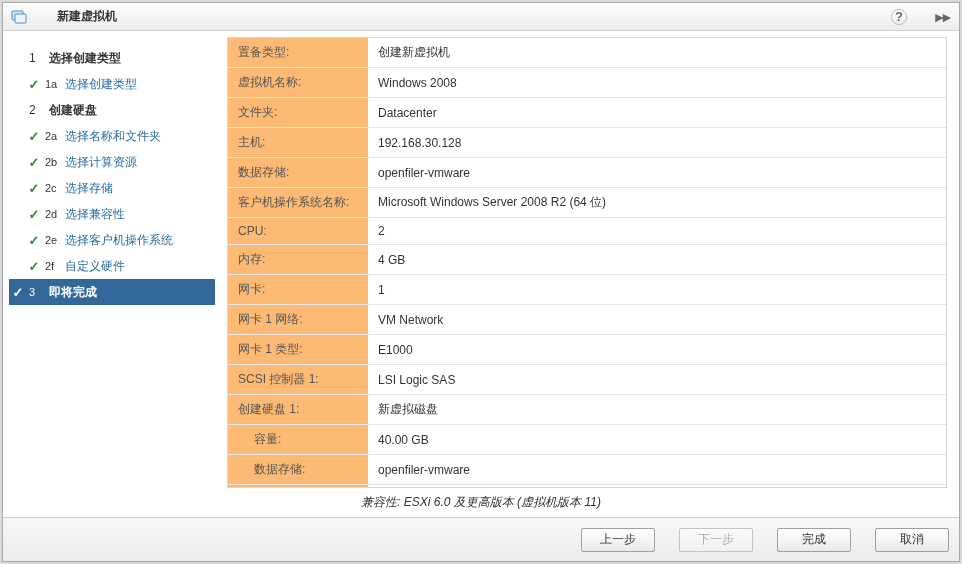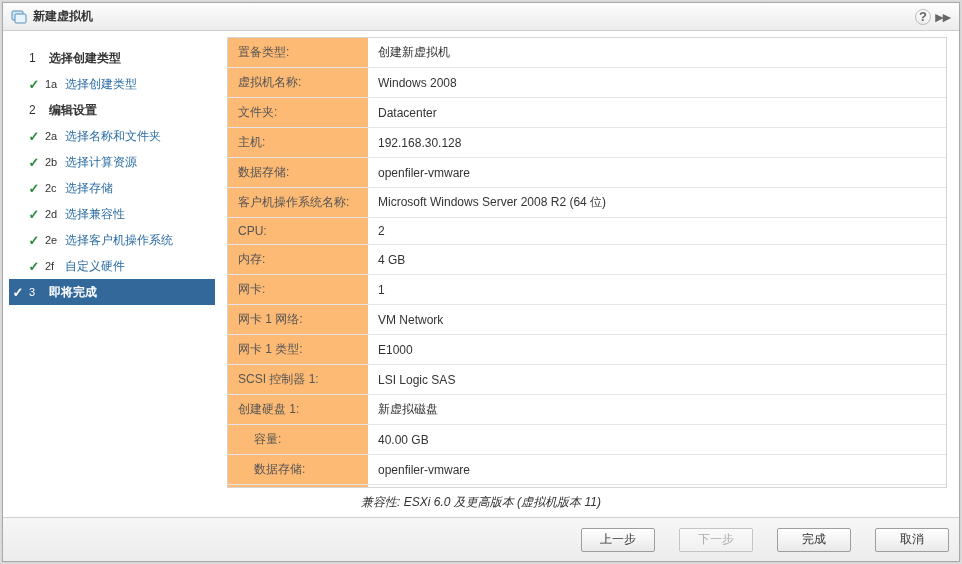--- a/index.html
+++ b/index.html
@@ -23,20 +23,21 @@
     }
     .titlebar {
       height: 28px;
       background: linear-gradient(#fdfdfd,#ececec);
       border-bottom: 1px solid #cfcfcf;
       display: flex;
       align-items: center;
       padding: 0 8px;
       color: #333;
       font-weight: bold;
+      gap: 24px;
     }
     .titlebar .vm-icon {
       width: 16px; height: 16px; margin-right: 6px;
       display:inline-block;
     }
     .titlebar-spacer{flex:1;}
     .help-icon,.arrow-icon{
       width:16px;height:16px;display:inline-flex;align-items:center;justify-content:center;
       color:#666;margin-left:4px;cursor:pointer;font-size:13px;font-weight:bold;
       border:1px solid #bbb;border-radius:50%;
@@ -138,21 +139,21 @@
           <span class="label">选择创建类型</span>
       </div>
       <div class="step-row sub link">
         <span class="chk">✓</span>
           <span class="num">1a</span>
           <span class="label">选择创建类型</span>
       </div>
       <div class="step-row bold">
         <span class="chk"></span>
           <span class="num">2</span>
-          <span class="label">编辑设置</span>
+          <span class="label">创建硬盘</span>
       </div>
       <div class="step-row sub link">
         <span class="chk">✓</span>
           <span class="num">2a</span>
           <span class="label">选择名称和文件夹</span>
       </div>
       <div class="step-row sub link">
         <span class="chk">✓</span>
           <span class="num">2b</span>
           <span class="label">选择计算资源</span>

